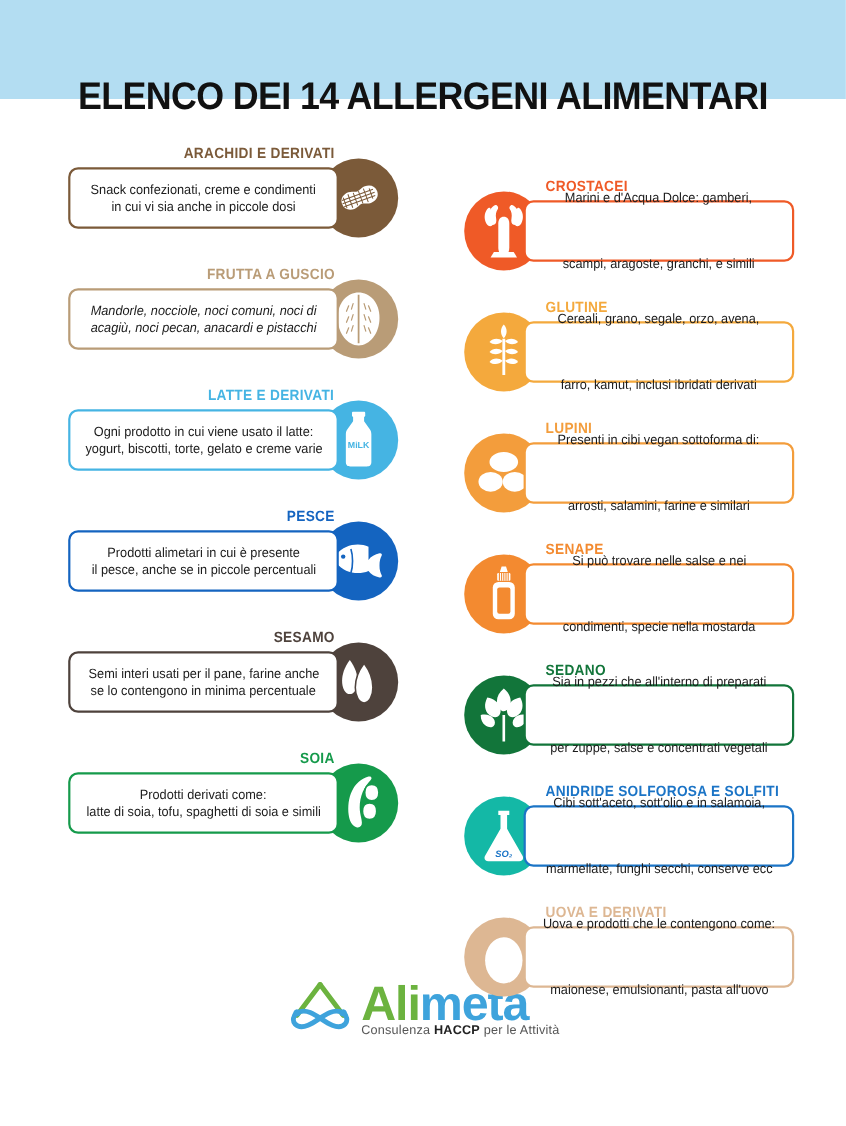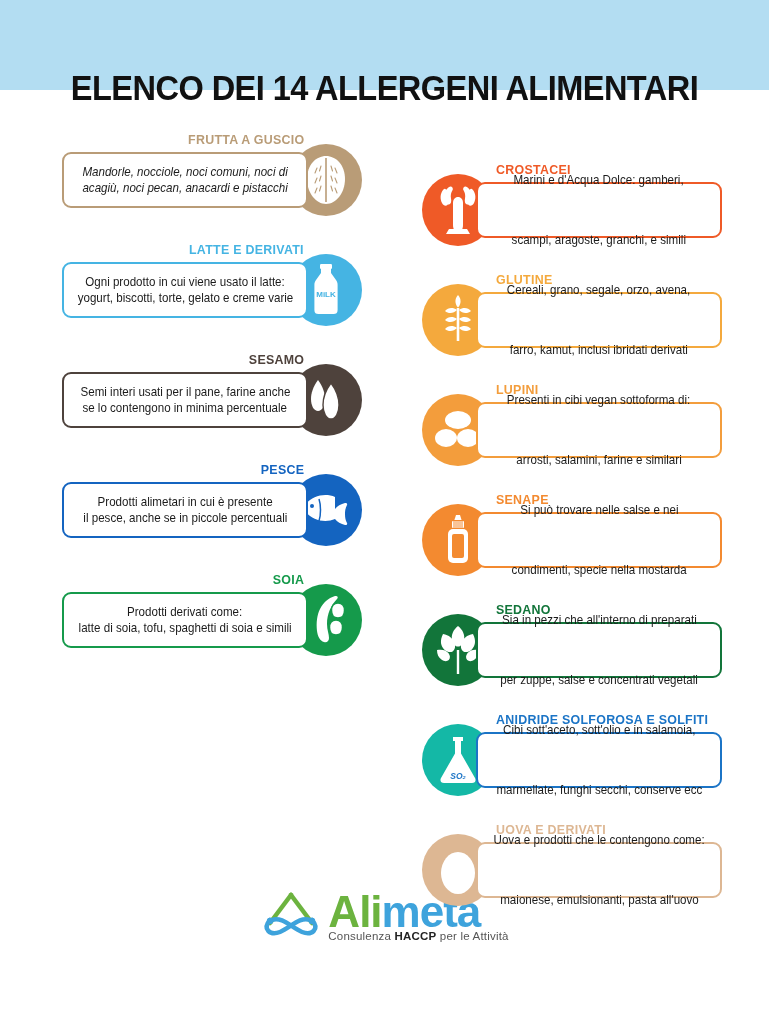--- a/index.html
+++ b/index.html
@@ -127,20 +127,38 @@
 <body>
 
 <div id="page">
 
   <div id="banner"></div>
 
   <div id="title">ELENCO DEI 14 ALLERGENI ALIMENTARI</div>
 
   <div class="column" id="col-left">
       <div class="allergen left">
+        <div class="label" style="color: rgb(123, 90, 57);">ARACHIDI E DERIVATI</div>
+        <div class="card" style="border-color: rgb(123, 90, 57);">
+          <div class="line">Snack confezionati, creme e condimenti</div>
+          <div class="line">in cui vi sia anche in piccole dosi</div>
+        </div>
+        <div class="disc" style="background: rgb(123, 90, 57);">
+          <svg width="48" height="48" viewBox="0 0 48 48">
+            <g transform="rotate(-20 24 24)">
+              <path d="M8 24c0-5 4-8 9-8 4 0 5 2 8 2s4-2 8-2c5 0 9 3 9 8s-4 8-9 8c-4 0-5-2-8-2s-4 2-8 2c-5 0-9-3-9-8z" fill="#fff"></path>
+              <g stroke="#7b5a39" stroke-width="0.9" fill="none">
+                <path d="M11 19v10M16 17.5v13M21 18v12M26 18v12M31 17.5v13M36 19v10"></path>
+                <path d="M9 21h30M8.5 24h31M9 27h30"></path>
+              </g>
+            </g>
+          </svg>
+        </div>
+      </div>
+      <div class="allergen left">
         <div class="label" style="color: rgb(185, 156, 119);">FRUTTA A GUSCIO</div>
         <div class="card" style="border-color: rgb(185, 156, 119); font-style: italic;">
           <div class="line">Mandorle, nocciole, noci comuni, noci di</div>
           <div class="line">acagiù, noci pecan, anacardi e pistacchi</div>
         </div>
         <div class="disc" style="background: rgb(185, 156, 119);">
           <svg width="46" height="52" viewBox="0 0 46 52">
             <path d="M23 2c10 0 19 9 19 23 0 14-9 25-19 25S4 39 4 25C4 11 13 2 23 2z" fill="#fff"></path>
             <path d="M23 4v44" stroke="#b99c77" stroke-width="1.6"></path>
             <g stroke="#b99c77" stroke-width="1.1" stroke-linecap="round">
@@ -157,43 +175,43 @@
         </div>
         <div class="disc" style="background: rgb(69, 180, 227);">
           <svg width="36" height="52" viewBox="0 0 36 52">
             <path d="M13 2h10v7l5 7c1.2 1.7 1.6 3 1.6 5v25c0 3-1.6 4-4 4H10.4c-2.4 0-4-1-4-4V21c0-2 .4-3.3 1.6-5l5-7z" fill="#fff"></path>
             <rect x="12" y="0" width="12" height="5" rx="1.2" fill="#fff"></rect>
             <text x="18" y="33" font-family="Liberation Sans, sans-serif" font-size="8" font-weight="bold" text-anchor="middle" fill="#45b4e3">MiLK</text>
           </svg>
         </div>
       </div>
       <div class="allergen left">
-        <div class="label" style="color: rgb(78, 66, 60);">SESAMO</div>
-        <div class="card" style="border-color: rgb(78, 66, 60);">
-          <div class="line">Semi interi usati per il pane, farine anche</div>
-          <div class="line">se lo contengono in minima percentuale</div>
-        </div>
-        <div class="disc" style="background: rgb(78, 66, 60);">
-          <svg width="44" height="48" viewBox="0 0 44 48">
-            <path d="M14 4c5 7 7 13 7 19 0 7-3 12-7 12s-7-5-7-12c0-6 2-12 7-19z" fill="#fff"></path>
-            <path d="M27 7c6 8 8 15 8 22 0 8-3.4 14-8 14s-8-6-8-14c0-7 2-14 8-22z" fill="#fff" stroke="#4e423c" stroke-width="1.4"></path>
-          </svg>
-        </div>
-      </div>
-      <div class="allergen left">
         <div class="label" style="color: rgb(20, 100, 192);">PESCE</div>
         <div class="card" style="border-color: rgb(20, 100, 192);">
           <div class="line">Prodotti alimetari in cui è presente</div>
           <div class="line">il pesce, anche se in piccole percentuali</div>
         </div>
         <div class="disc" style="background: rgb(20, 100, 192);">
           <svg width="54" height="34" viewBox="0 0 54 34">
             <path d="M36 4c-9-4-22-2-29 7-2 2.4-2 5.6 0 8 7 9 20 11 29 7 2 3 6 5 10 6 1.6.4 2.6-.8 2-2-1.4-3-2-5-2-9s.6-6 2-9c.6-1.2-.4-2.4-2-2-4 1-8 3-10 6z" fill="#fff"></path>
             <circle cx="13" cy="13" r="2" fill="#1464c0"></circle>
             <path d="M20 6c2 6 2 16 0 22" stroke="#1464c0" stroke-width="1.5" fill="none"></path>
+          </svg>
+        </div>
+      </div>
+      <div class="allergen left">
+        <div class="label" style="color: rgb(78, 66, 60);">SESAMO</div>
+        <div class="card" style="border-color: rgb(78, 66, 60);">
+          <div class="line">Semi interi usati per il pane, farine anche</div>
+          <div class="line">se lo contengono in minima percentuale</div>
+        </div>
+        <div class="disc" style="background: rgb(78, 66, 60);">
+          <svg width="44" height="48" viewBox="0 0 44 48">
+            <path d="M14 4c5 7 7 13 7 19 0 7-3 12-7 12s-7-5-7-12c0-6 2-12 7-19z" fill="#fff"></path>
+            <path d="M27 7c6 8 8 15 8 22 0 8-3.4 14-8 14s-8-6-8-14c0-7 2-14 8-22z" fill="#fff" stroke="#4e423c" stroke-width="1.4"></path>
           </svg>
         </div>
       </div>
       <div class="allergen left">
         <div class="label" style="color: rgb(21, 154, 75);">SOIA</div>
         <div class="card" style="border-color: rgb(21, 154, 75);">
           <div class="line">Prodotti derivati come:</div>
           <div class="line">latte di soia, tofu, spaghetti di soia e simili</div>
         </div>
         <div class="disc" style="background: rgb(21, 154, 75);">

